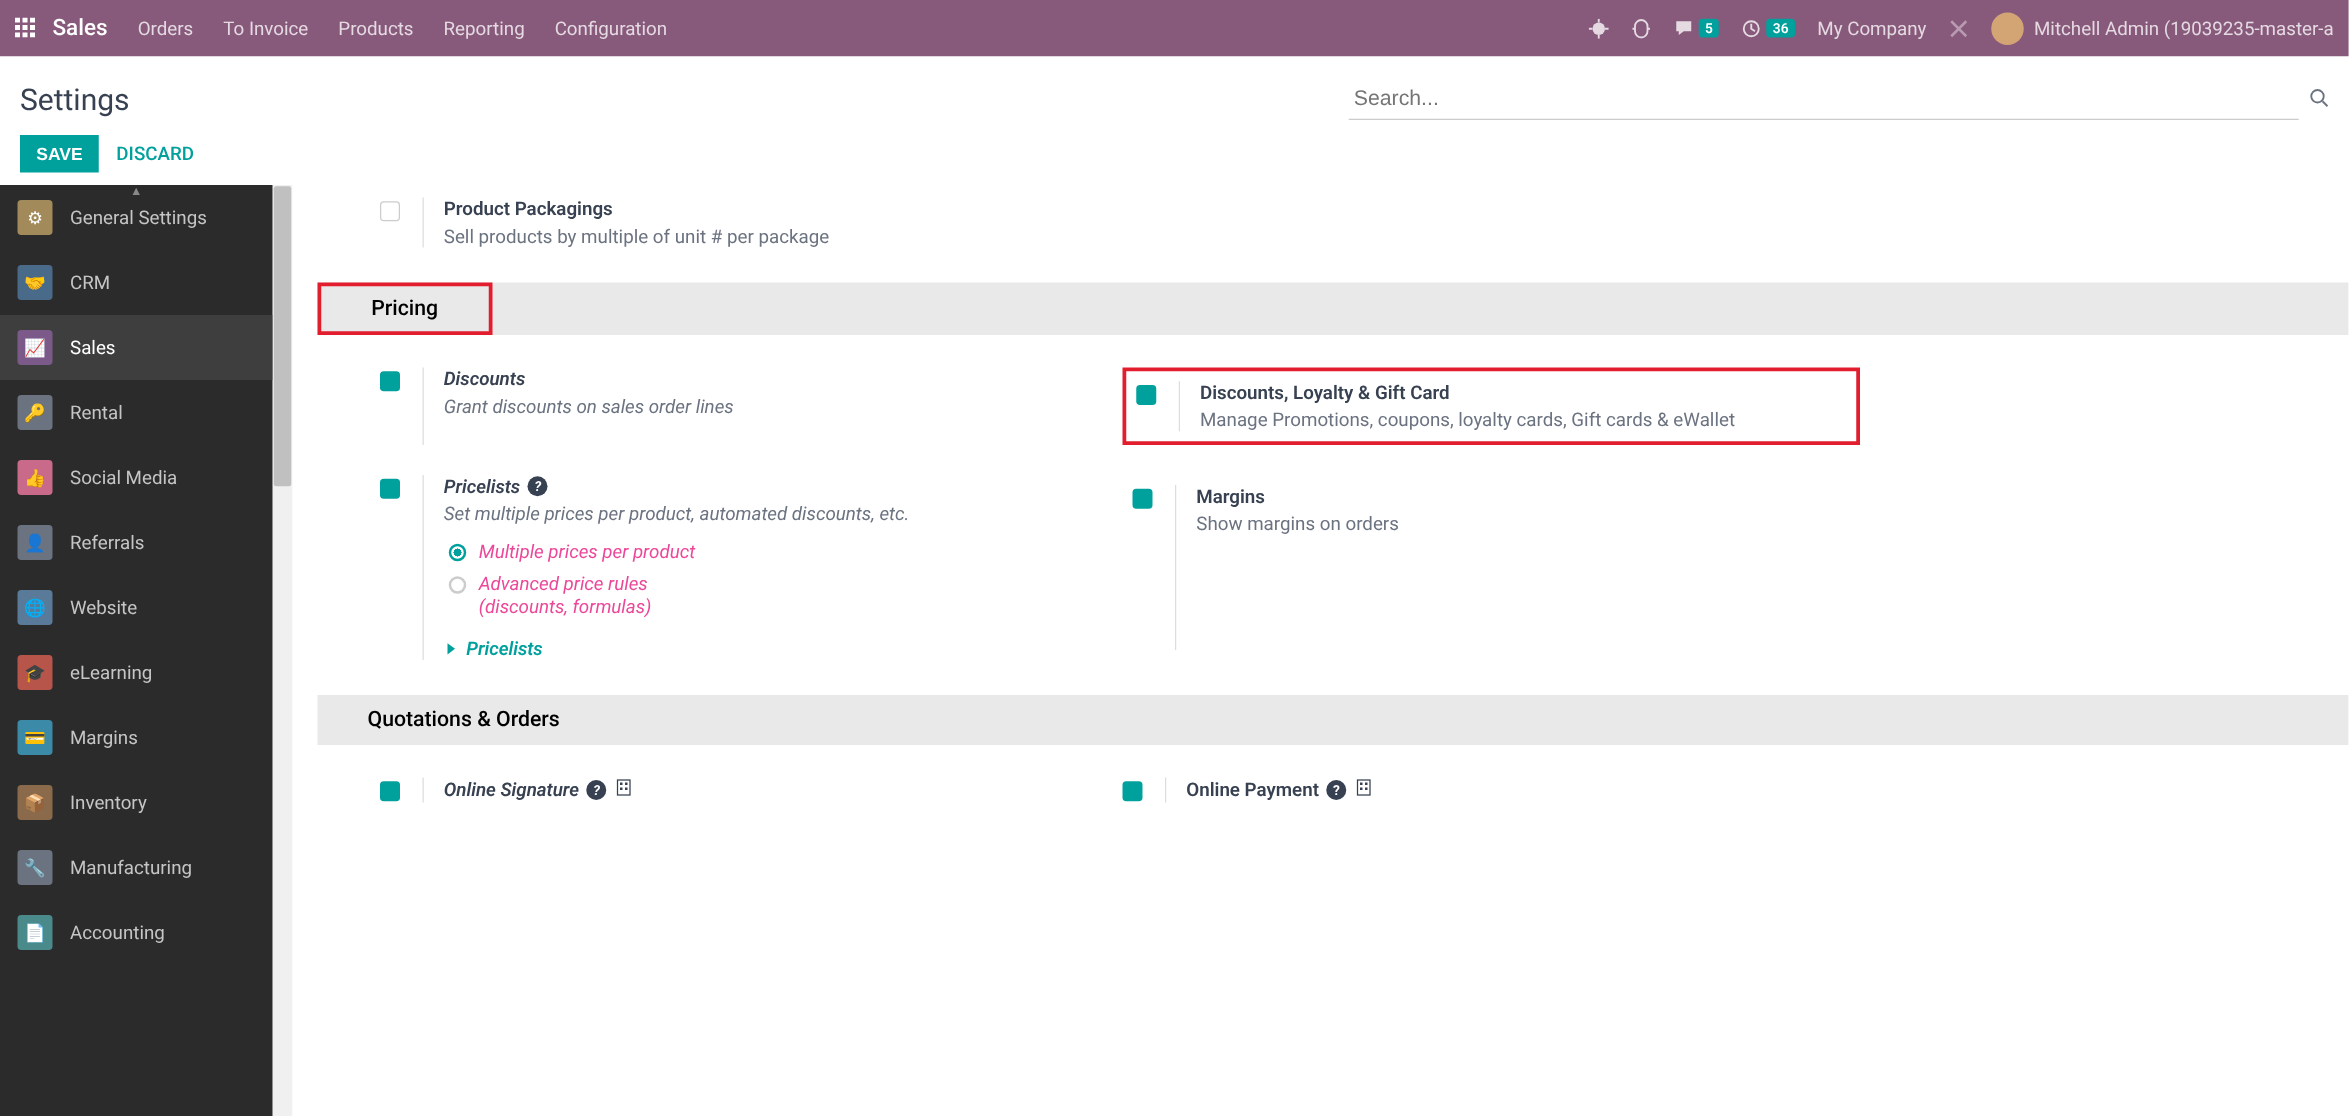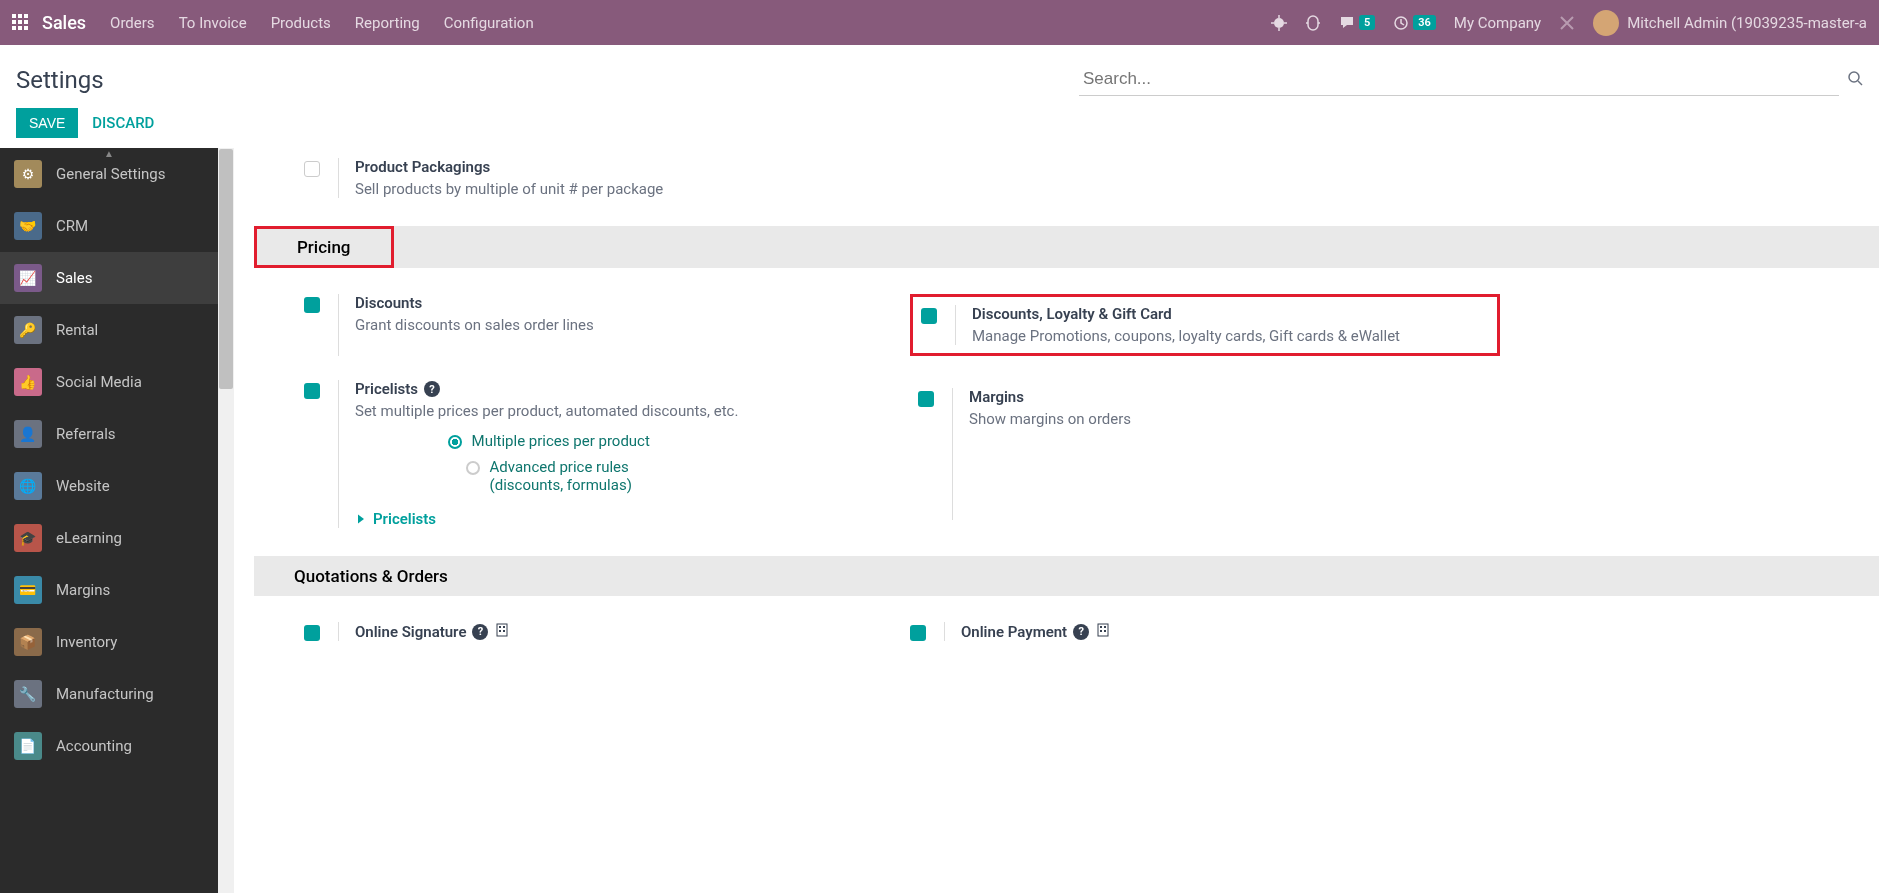--- a/index.html
+++ b/index.html
@@ -14,21 +14,21 @@
 .topbar .badge { background: #00a09d; color: #fff; border-radius: 3px; padding: 1px 5px; font-size: 11px; margin-left: 4px; font-weight: 600; }
 .topbar .avatar { width: 26px; height: 26px; border-radius: 50%; background: #d4a574; margin-right: 8px; }
 
 .header-row { display: flex; align-items: center; padding: 18px 16px 0 16px; }
 .header-row h1 { font-size: 24px; font-weight: 400; color: #374151; }
 .header-row .spacer { flex: 1; }
 .search-box { border: none; border-bottom: 1px solid #ccc; font-size: 17px; padding: 6px 4px; width: 760px; color: #6b7280; outline: none; }
 .search-icon { color: #6b7280; margin-left: 8px; }
 
 .actions-row { padding: 12px 16px 10px 16px; display: flex; align-items: center; gap: 14px; }
-.btn-save { background: #00a09d; color: #fff; border: none; padding: 7px 13px; font-size: 14px; font-weight: 400; cursor: pointer; }
+.btn-save { background: #00a09d; color: #fff; border: none; padding: 7px 13px; font-size: 14px; font-weight: 700; cursor: pointer; }
 .btn-discard { color: #00a09d; font-size: 15px; font-weight: 500; cursor: pointer; }
 
 .main { display: flex; height: calc(100vh - 140px); }
 .sidebar { width: 218px; background: #2b2b2b; overflow-y: auto; position: relative; }
 .sidebar-scroll-hint { position: absolute; top: 0; left: 50%; transform: translateX(-50%); color: #888; font-size: 10px; }
 .sidebar-item { display: flex; align-items: center; padding: 12px 14px; color: #c5c5c5; cursor: pointer; font-size: 15px; }
 .sidebar-item.active { background: #3e3e3e; color: #fff; }
 .sidebar-item .icon-box { width: 28px; height: 28px; border-radius: 3px; margin-right: 14px; display: flex; align-items: center; justify-content: center; font-size: 14px; color: #fff; flex-shrink: 0; }
 
 .content { flex: 1; overflow-y: auto; background: #fff; padding-left: 20px; }
@@ -40,24 +40,24 @@
 .chk.off { border: 1px solid #ccc; background: #fff; }
 .setting-text .title { font-weight: 600; font-size: 15px; color: #374151; display: flex; align-items: center; gap: 6px; }
 .setting-text .desc { color: #6b7280; font-size: 15px; margin-top: 4px; }
 
 .section-header { background: #e9e9e9; padding: 10px 40px; font-size: 17px; font-weight: 500; color: #000000; margin: 14px 0 16px 0; }
 
 .highlight-red { border: 3px solid #e11d2e; }
 .pricing-highlight { display: inline-block; padding-right: 40px; }
 
 .col2-wrap { display: flex; }
-.col2-wrap .setting-col:first-child { margin-right: 16px; }
+.col2-wrap .setting-col:first-child { margin-right: 4px; font-style: italic; }
 
 .radio-group { margin-top: 12px; padding-left: 4px; }
-.radio-row { display: flex; align-items: flex-start; margin-bottom: 8px; font-size: 15px; color: #0f766e; cursor: pointer; justify-content: center; }
+.radio-row { display: flex; align-items: flex-start; margin-bottom: 8px; font-size: 15px; color: #ec4899; cursor: pointer; }
 .radio { width: 14px; height: 14px; border-radius: 50%; border: 2px solid #ccc; margin-right: 10px; margin-top: 3px; flex-shrink: 0; }
 .radio.on { border-color: #00a09d; background: radial-gradient(circle, #00a09d 0 45%, #fff 46% 100%); }
 
 .link-row { margin-top: 16px; color: #00a09d; font-size: 15px; font-weight: 600; cursor: pointer; display: flex; align-items: center; gap: 6px; }
 
 .help-icon { width: 16px; height: 16px; border-radius: 50%; background: #374151; color: #fff; display: inline-flex; align-items: center; justify-content: center; font-size: 11px; font-weight: bold; }
 .small-icon { color: #374151; font-size: 14px; }
 
 .vr { border-left: 1px solid #ddd; margin: 0 16px 0 0; }
 

